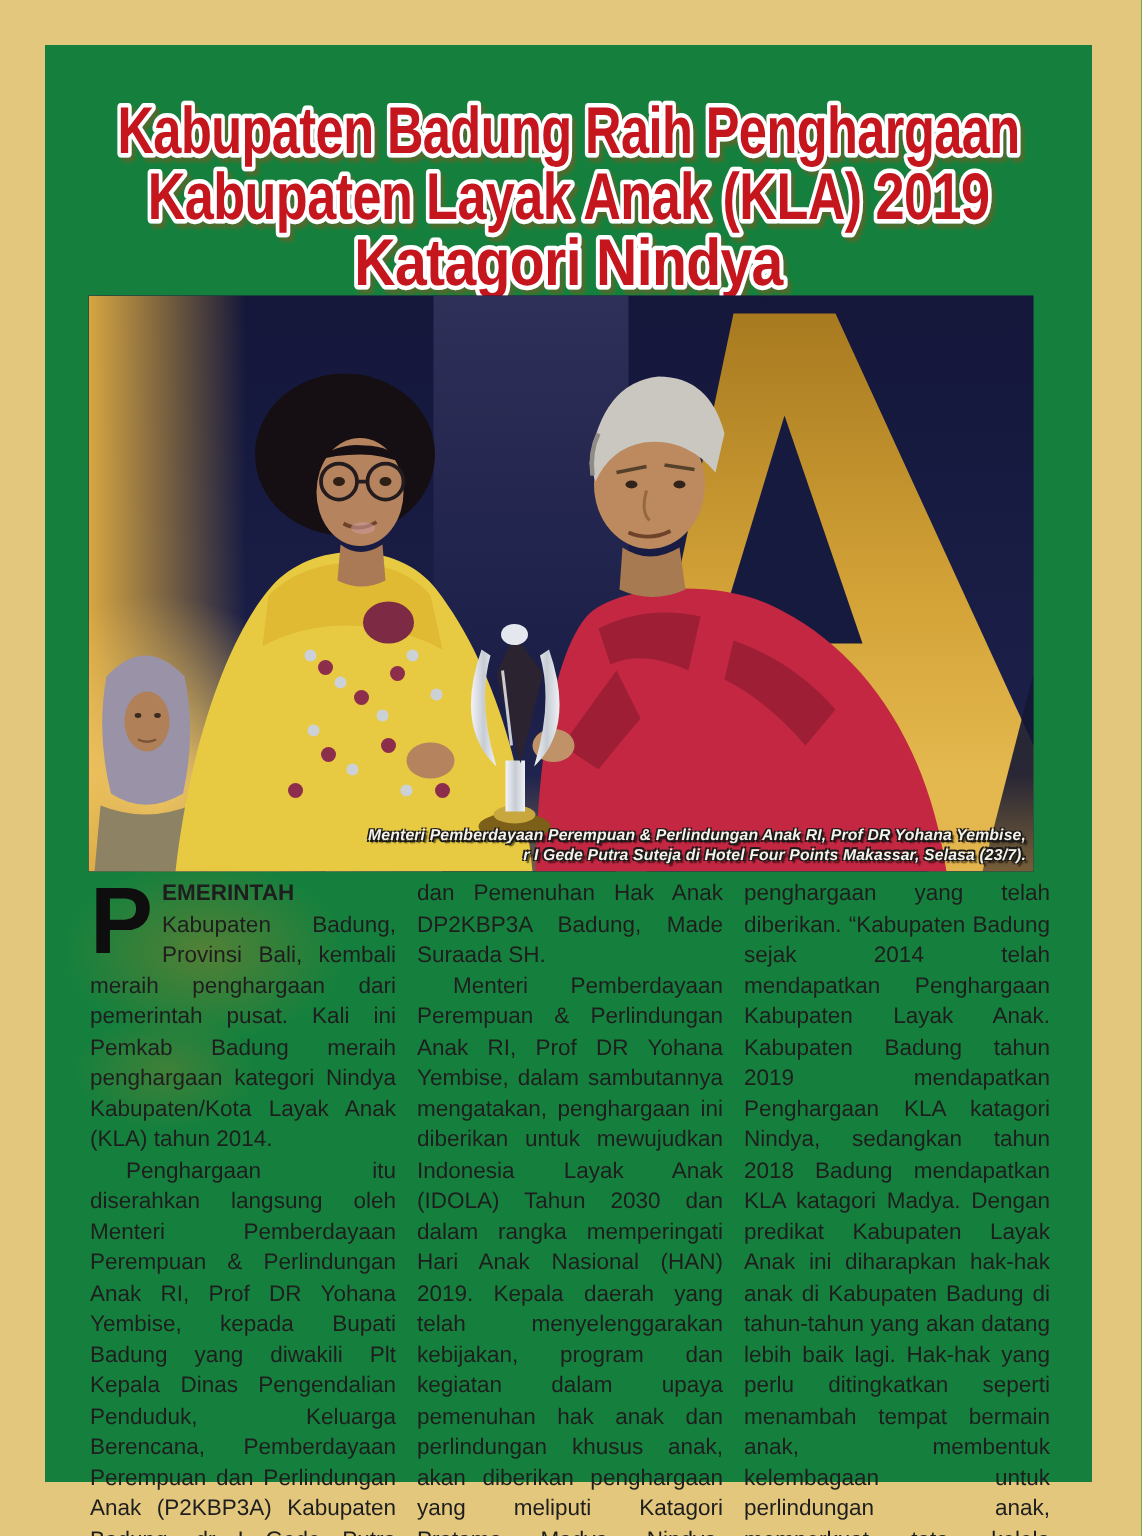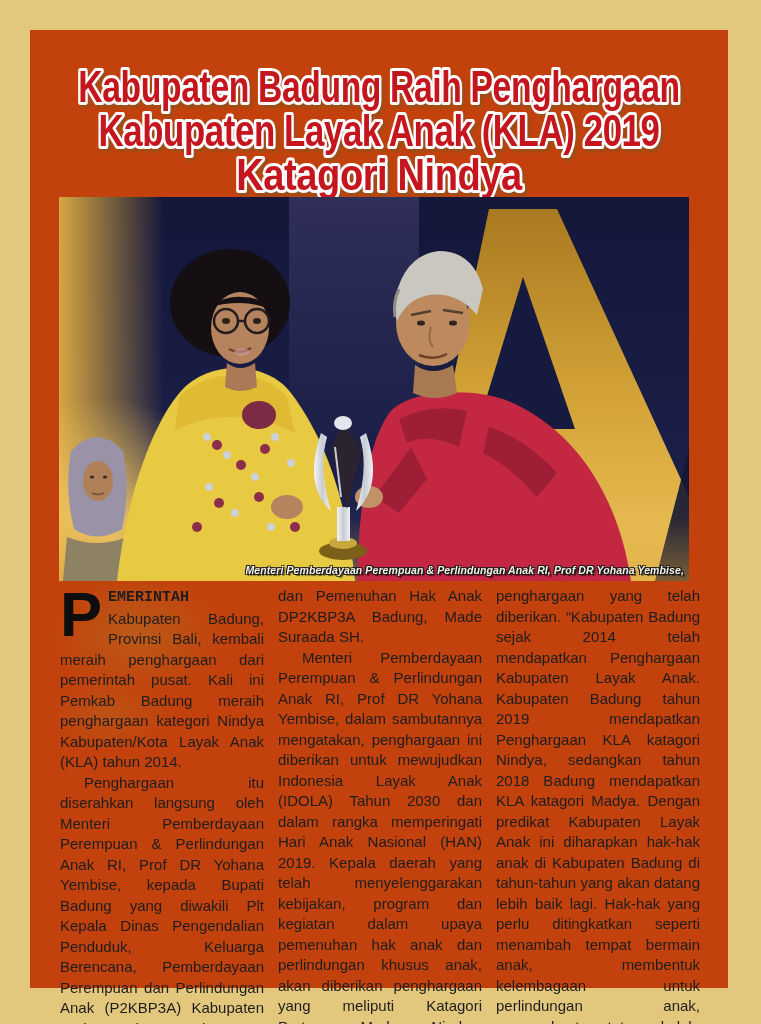--- a/index.html
+++ b/index.html
@@ -4,21 +4,21 @@
 <style>
   * { margin:0; padding:0; box-sizing:border-box; }
   html,body { width:761px; height:1024px; overflow:hidden; }
   body {
     background:#e3c77c;
     font-family:"Liberation Sans", sans-serif;
     position:relative;
   }
   .page {
     position:absolute; left:30px; top:30px; width:698px; height:958px;
-    background:#c2410c;
+    background:#15803d;
   }
   .title-svg { position:absolute; left:0; top:30px; width:698px; height:142px; }
   .title-svg text {
     font-family:"Liberation Sans", sans-serif;
     font-weight:bold;
     font-size:44px;
     fill:#c4121f;
     stroke:#ffffff;
     stroke-width:6px;
     stroke-linejoin:round;
@@ -49,21 +49,21 @@
   .article {
     position:absolute; left:30px; top:556px; width:640px;
     display:flex; gap:14px;
   }
   .article .col { width:204px; }
   .article p {
     font-size:15px; line-height:20.5px; color:#1e1e1e;
     text-align:justify;
   }
   .article p.indent { text-indent:24px; }
-  .article .bold { font-weight:bold;font-family:Liberation Mono, monospace; }
+  .article .bold { font-weight:bold; }
   .dropcap {
     float:left;
     font-size:63px; line-height:50px;
     font-weight:bold; color:#0e0e0e;
     padding:3px 6px 0 0;
   }
 </style>
 </head>
 <body>
 
@@ -222,20 +222,21 @@
         <path d="M262,236 Q244,288 272,314 Q259,272 268,240 Z" fill="url(#silver)"></path>
         <path d="M307,236 Q325,288 297,314 Q310,272 301,240 Z" fill="url(#silver)"></path>
         <path d="M284,226 L303,252 L288,312 L272,252 Z" fill="#2b2330"></path>
         <ellipse cx="284" cy="226" rx="9" ry="7" fill="#e4e8ee"></ellipse>
         <path d="M276,250 L282,300" stroke="#f4f6f9" stroke-width="2" opacity="0.8"></path>
       </g>
     </svg>
 
     <div class="photo-caption">
       <div>Menteri Pemberdayaan Perempuan &amp; Perlindungan Anak RI, Prof DR Yohana Yembise,</div>
+      <div>r I Gede Putra Suteja di Hotel Four Points Makassar, Selasa (23/7).</div>
     </div>
   </div>
 
   <div class="watermark"></div>
 
   <div class="article">
       <div class="col">
         <p><span class="dropcap">P</span><span class="bold">EMERINTAH</span><span> Kabupaten Badung, Provinsi Bali, kembali meraih penghargaan dari pemerintah pusat. Kali ini Pemkab Badung meraih penghargaan kategori Nindya Kabupaten/Kota Layak Anak (KLA) tahun 2014.</span></p>
         <p class="indent"><span>Penghargaan itu diserahkan langsung oleh Menteri Pemberdayaan Perempuan &amp; Perlindungan Anak RI, Prof DR Yohana Yembise, kepada Bupati Badung yang diwakili Plt Kepala Dinas Pengendalian Penduduk, Keluarga Berencana, Pemberdayaan Perempuan dan Perlindungan Anak (P2KBP3A) Kabupaten Badung, dr I Gede Putra Suteja, di Hotel Four Points Makassar, Provinsi Sulawesi Selatan, Selasa (23/7). Hadir mendampingi Kadis, Kepala Bidang Perlindungan Perempuan</span></p>
       </div>

